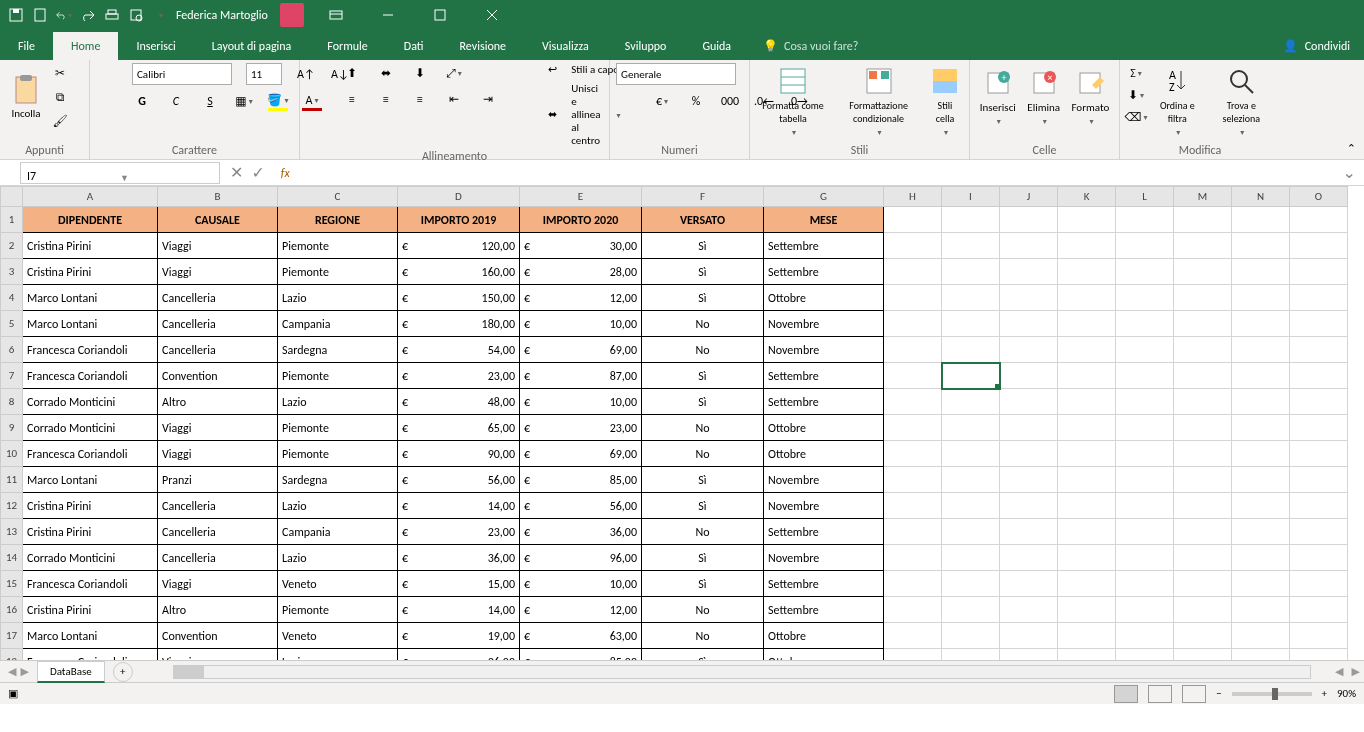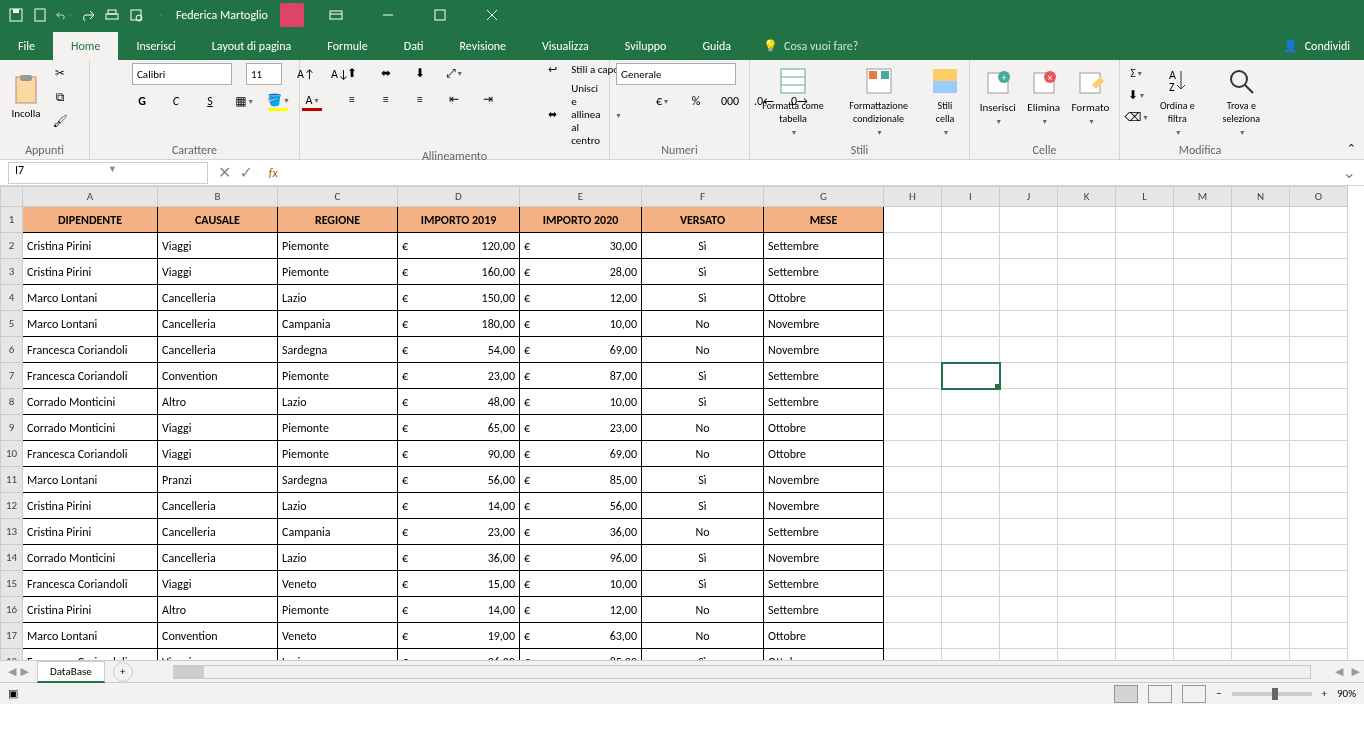--- a/index.html
+++ b/index.html
@@ -32,21 +32,21 @@
 .font-select { width: 100px; height: 22px; border: 1px solid #ababab; background: #fff; font-size: 11px; padding: 0 4px; }
 .size-select { width: 36px; height: 22px; border: 1px solid #ababab; background: #fff; font-size: 11px; padding: 0 4px; }
 .mini-btn { width: 20px; height: 20px; display: flex; align-items: center; justify-content: center; cursor: pointer; font-size: 12px; }
 .col { display: flex; flex-direction: column; gap: 4px; }
 .row { display: flex; gap: 14px; align-items: center; margin-left: 36px; }
 .num-select { width: 120px; height: 22px; border: 1px solid #ababab; background: #fff; font-size: 11px; padding: 0 4px; }
 .collapse-ribbon { position: absolute; right: 8px; bottom: 4px; cursor: pointer; }
 
 
 .formula-row { height: 26px; border-bottom: 1px solid #d4d4d4; display: flex; align-items: center; background: #fff; }
-.name-box { width: 200px; height: 22px; border: 1px solid #ccc; margin-left: 8px; padding: 0 6px; font-size: 12px; display: flex; align-items: flex-start; }
+.name-box { width: 200px; height: 22px; border: 1px solid #ccc; margin-left: 20px; padding: 0 6px; font-size: 12px; display: flex; align-items: flex-end; }
 .name-box span { flex: 1; }
 .fx-btns { display: flex; gap: 8px; padding: 0 10px; color: #888; }
 .fx-label { font-style: italic; font-size: 12px; color: #a16207; padding: 0 6px; }
 .formula-input { flex: 1; height: 22px; border: none; font-size: 12px; padding: 0 4px; }
 
 
 .sheet-area { position: relative; height: 474px; overflow: hidden; }
 .grid-table { border-collapse: collapse; table-layout: fixed; }
 .col-headers th { background: #e6e6e6; border: 1px solid #ccc; font-weight: normal; font-size: 11px; color: #444; height: 20px; position: sticky; top: 0; }
 .row-header { background: #e6e6e6; border: 1px solid #ccc; font-weight: normal; font-size: 11px; color: #444; width: 22px; text-align: center; }

